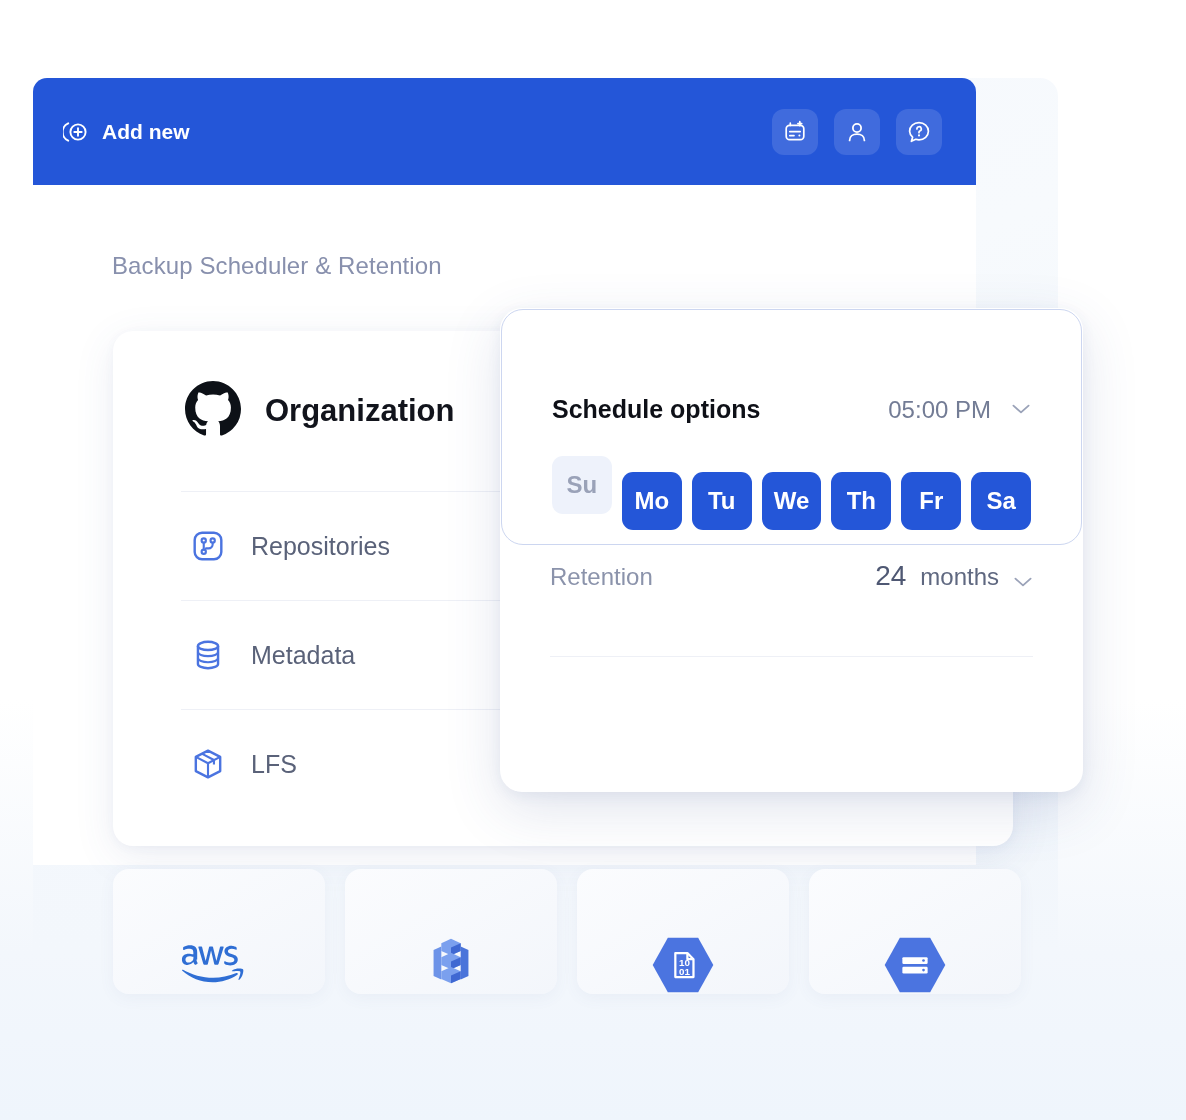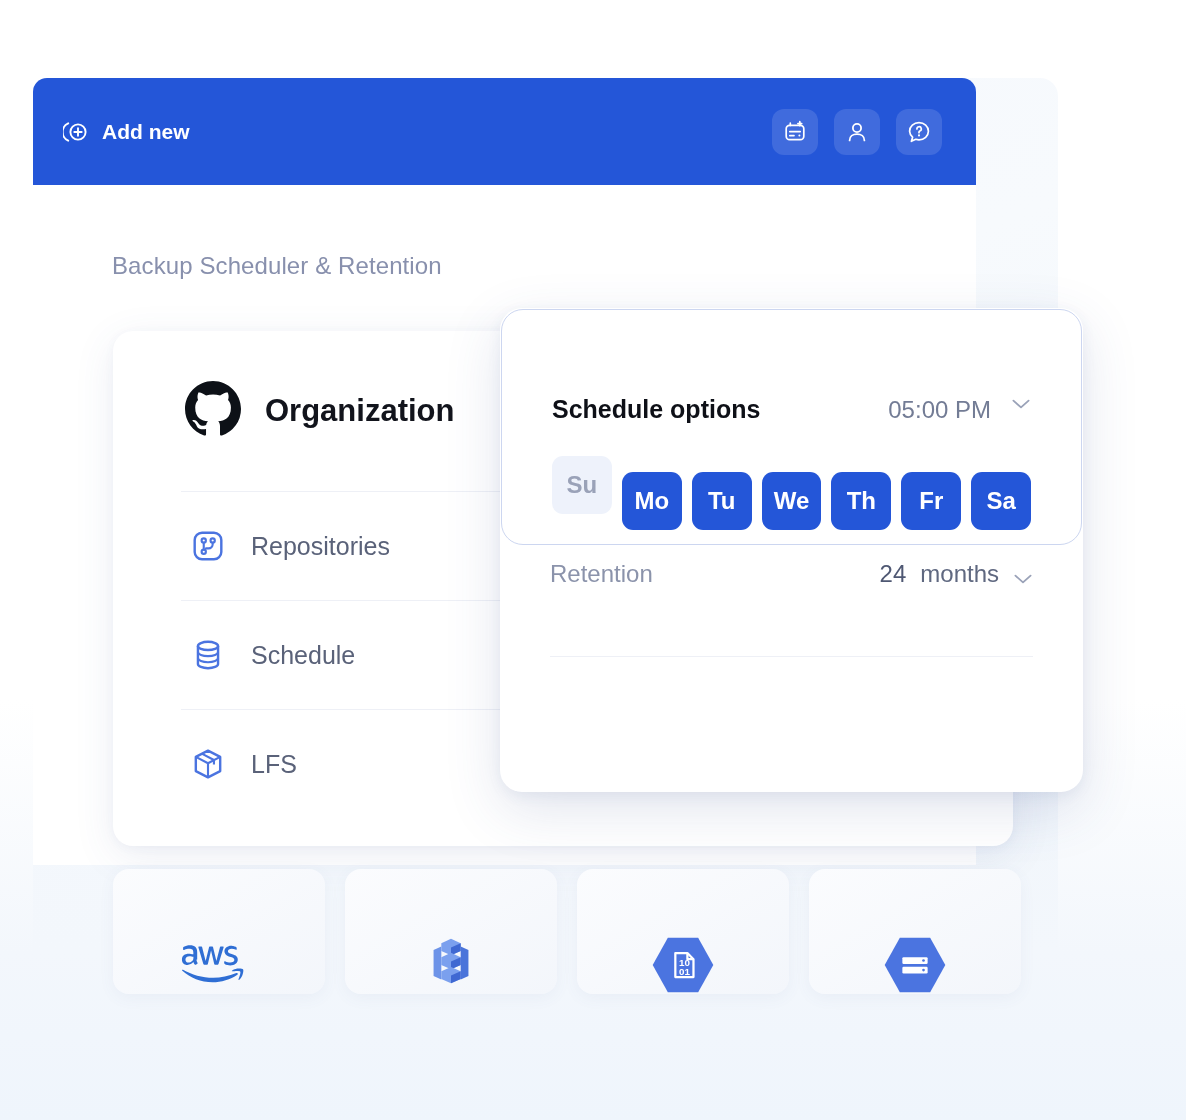--- a/index.html
+++ b/index.html
@@ -133,21 +133,21 @@
     padding: 0 50px;
   }
   .sched-head {
     display: flex; align-items: baseline; justify-content: space-between;
     padding-top: 48px;
   }
   .sched-title {
     font-size: 25px; font-weight: bold; color: #0e1017;
   }
   .time-select {
-    display: flex; gap: 20px;
+    display: flex; align-items: center; gap: 20px;
     cursor: pointer;
     margin-top: 38px;
   }
   .time-val { font-size: 24px; color: #737c95; }
   .chev { display: block; }
 
   .days {
     display: flex; gap: 10px;
     margin-top: 32px;
   }
@@ -170,21 +170,21 @@
     padding: 0 50px;
   }
   .field-row {
     display: flex; align-items: baseline; justify-content: space-between;
     height: 96px;
   }
   .field-label { font-size: 24px; color: #8b93ab; }
   .field-value {
     display: flex; align-items: baseline; gap: 14px; cursor: pointer;
   }
-  .field-num  { font-size: 24px; color: #4f5873; }
+  .field-num  { font-size: 28px; color: #4f5873; }
   .field-unit { font-size: 24px; color: #6b7governing; }
   .field-unit { font-size: 24px; color: #5f6880; }
   .field-chev { position: relative; top: 3px; }
   .field-div { height: 1px; background: #eef0f6; }
 
   
   .tiles {
     position: absolute;
     left: 113px; top: 869px;
     display: flex; gap: 20px;
@@ -291,21 +291,21 @@
 
     <div class="list-row">
       <span class="ico">
         <svg width="34" height="34" viewBox="0 0 24 24" fill="none">
           <ellipse cx="12" cy="5.6" rx="7.1" ry="2.9" stroke="#4b74e0" stroke-width="1.7"></ellipse>
           <path d="M4.9 5.6v12.8c0 1.6 3.2 2.9 7.1 2.9s7.1-1.3 7.1-2.9V5.6" stroke="#4b74e0" stroke-width="1.7"></path>
           <path d="M4.9 9.9c0 1.6 3.2 2.9 7.1 2.9s7.1-1.3 7.1-2.9" stroke="#4b74e0" stroke-width="1.5"></path>
           <path d="M4.9 14.2c0 1.6 3.2 2.9 7.1 2.9s7.1-1.3 7.1-2.9" stroke="#4b74e0" stroke-width="1.5"></path>
         </svg>
       </span>
-      <span class="lbl">Schedule</span>
+      <span class="lbl">Metadata</span>
     </div>
 
     <div class="row-div"></div>
 
     <div class="list-row">
       <span class="ico">
         <svg width="34" height="34" viewBox="0 0 24 24" fill="none">
           <path d="M12 2.6 20.6 7v10L12 21.4 3.4 17V7L12 2.6Z" stroke="#4b74e0" stroke-width="1.7" stroke-linejoin="round"></path>
           <path d="M3.4 7 12 11.5 20.6 7" stroke="#4b74e0" stroke-width="1.5" stroke-linejoin="round"></path>
           <path d="M12 11.5v9.9" stroke="#4b74e0" stroke-width="1.5"></path>

